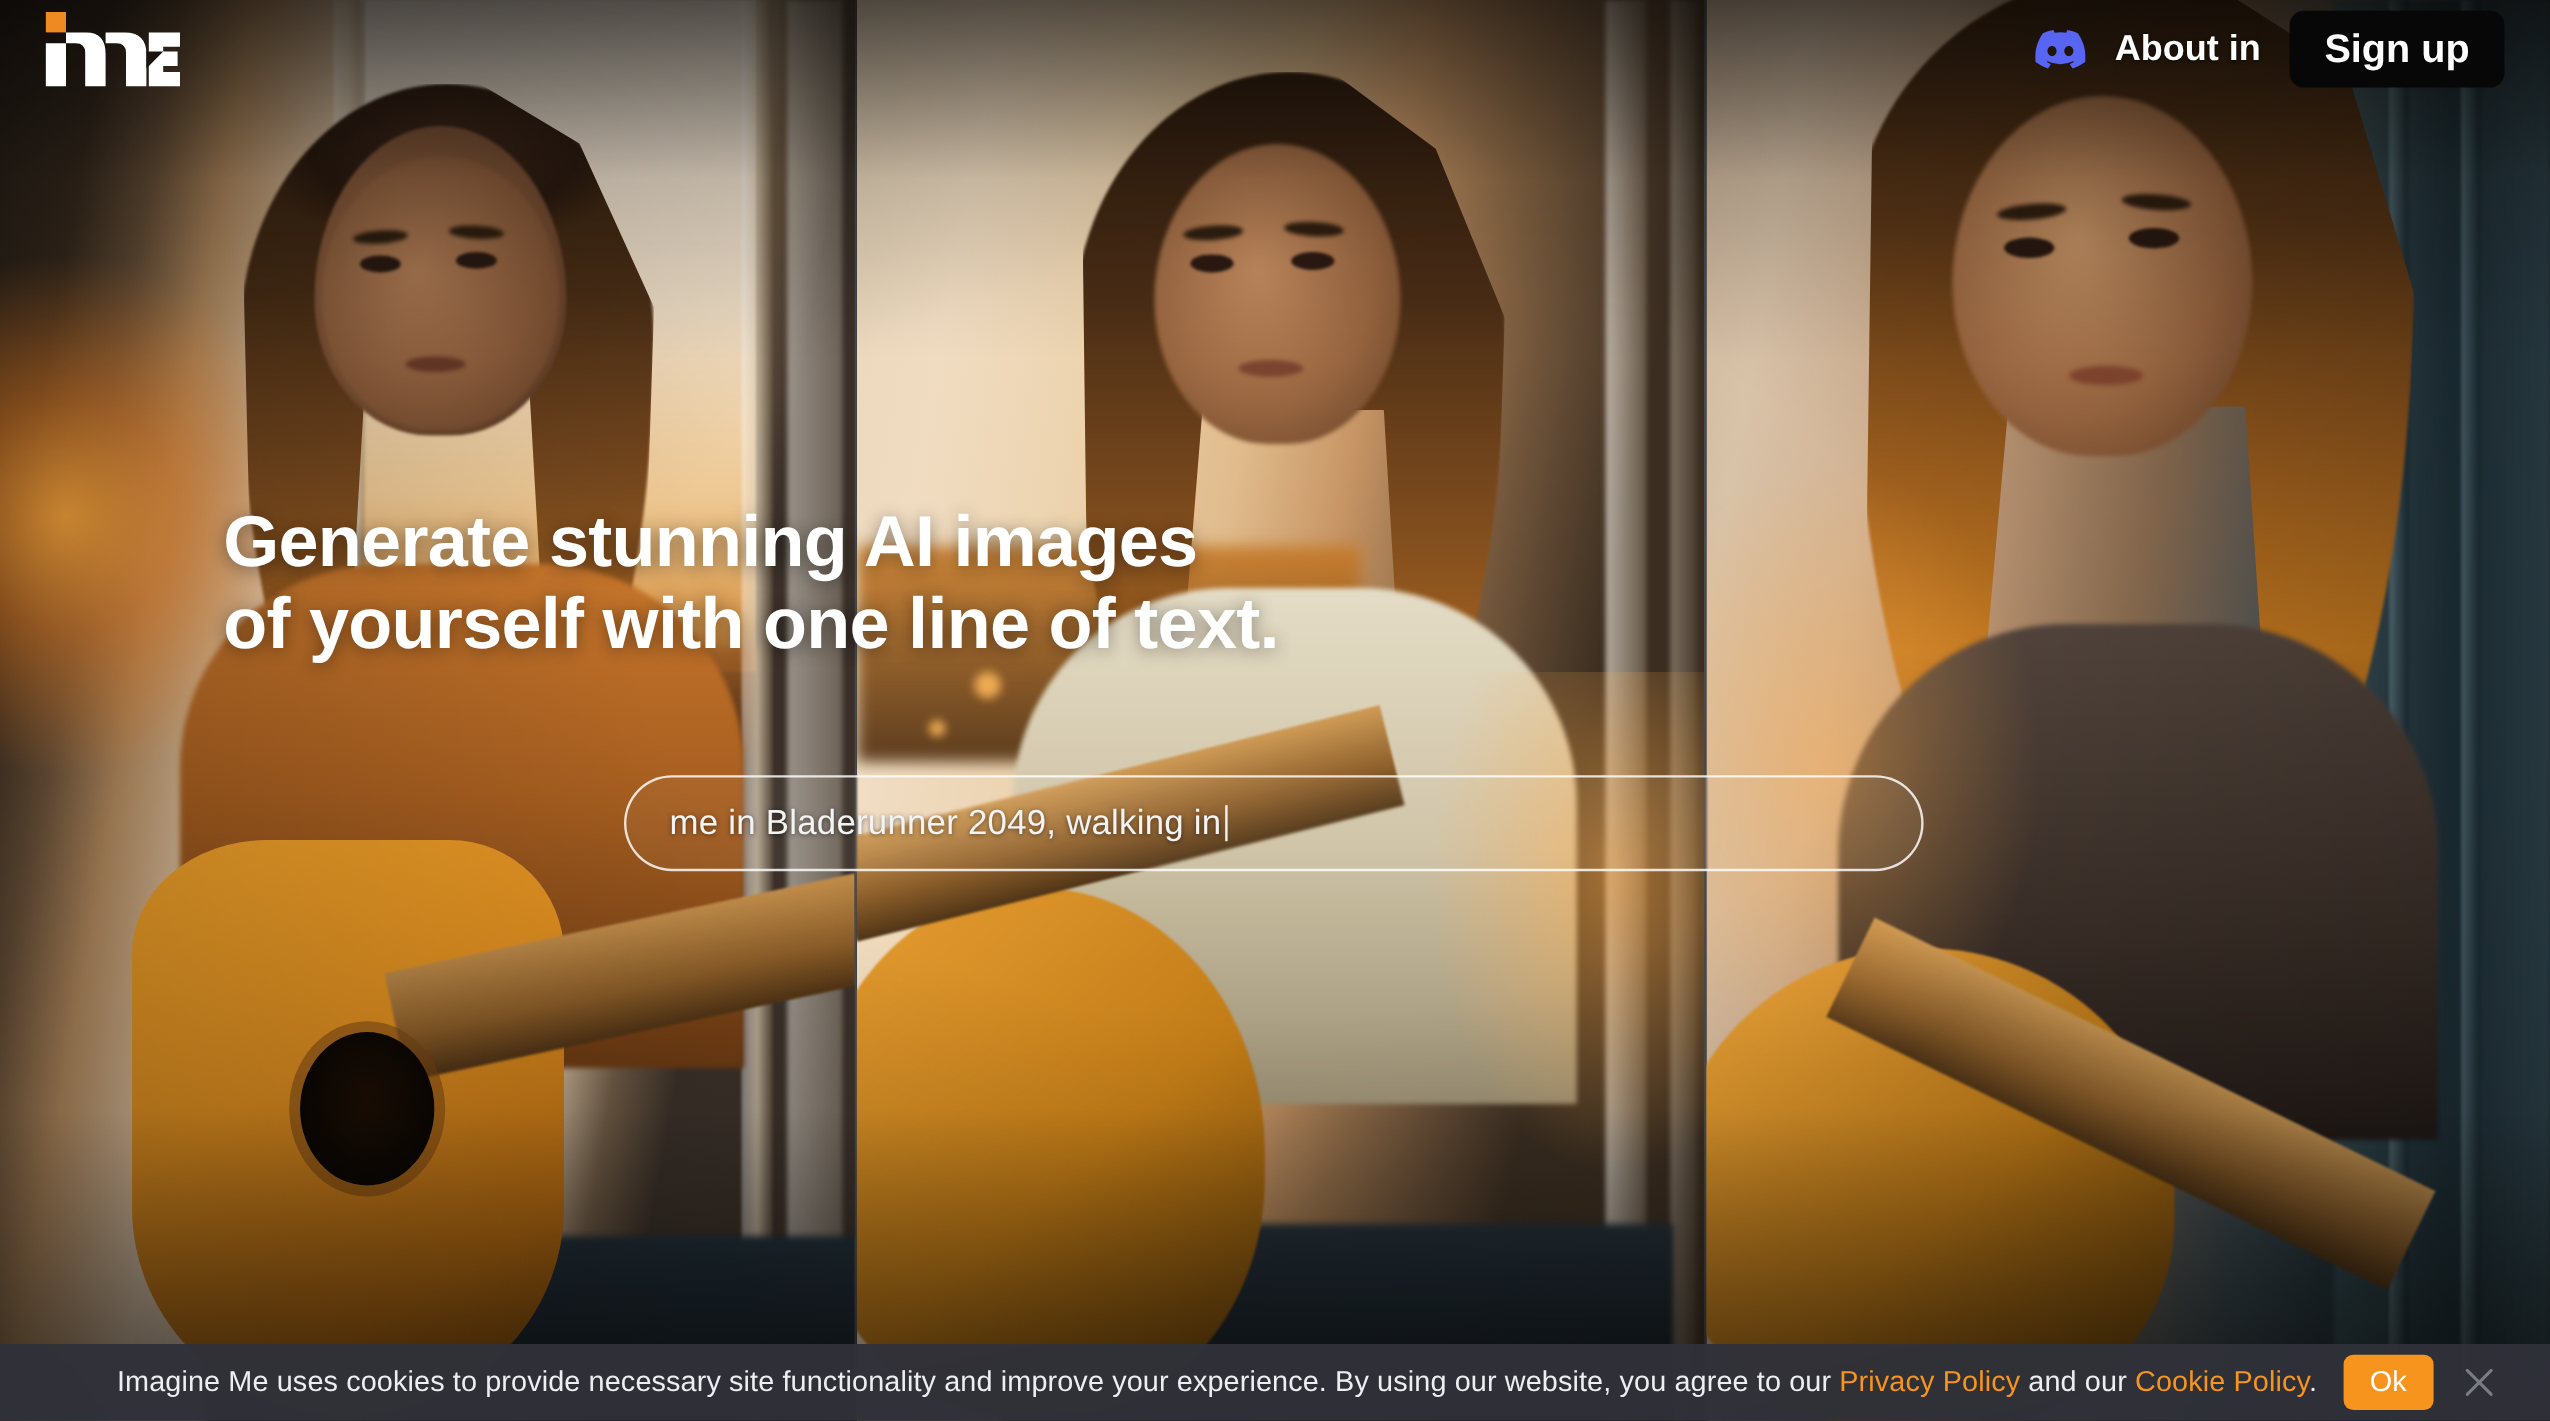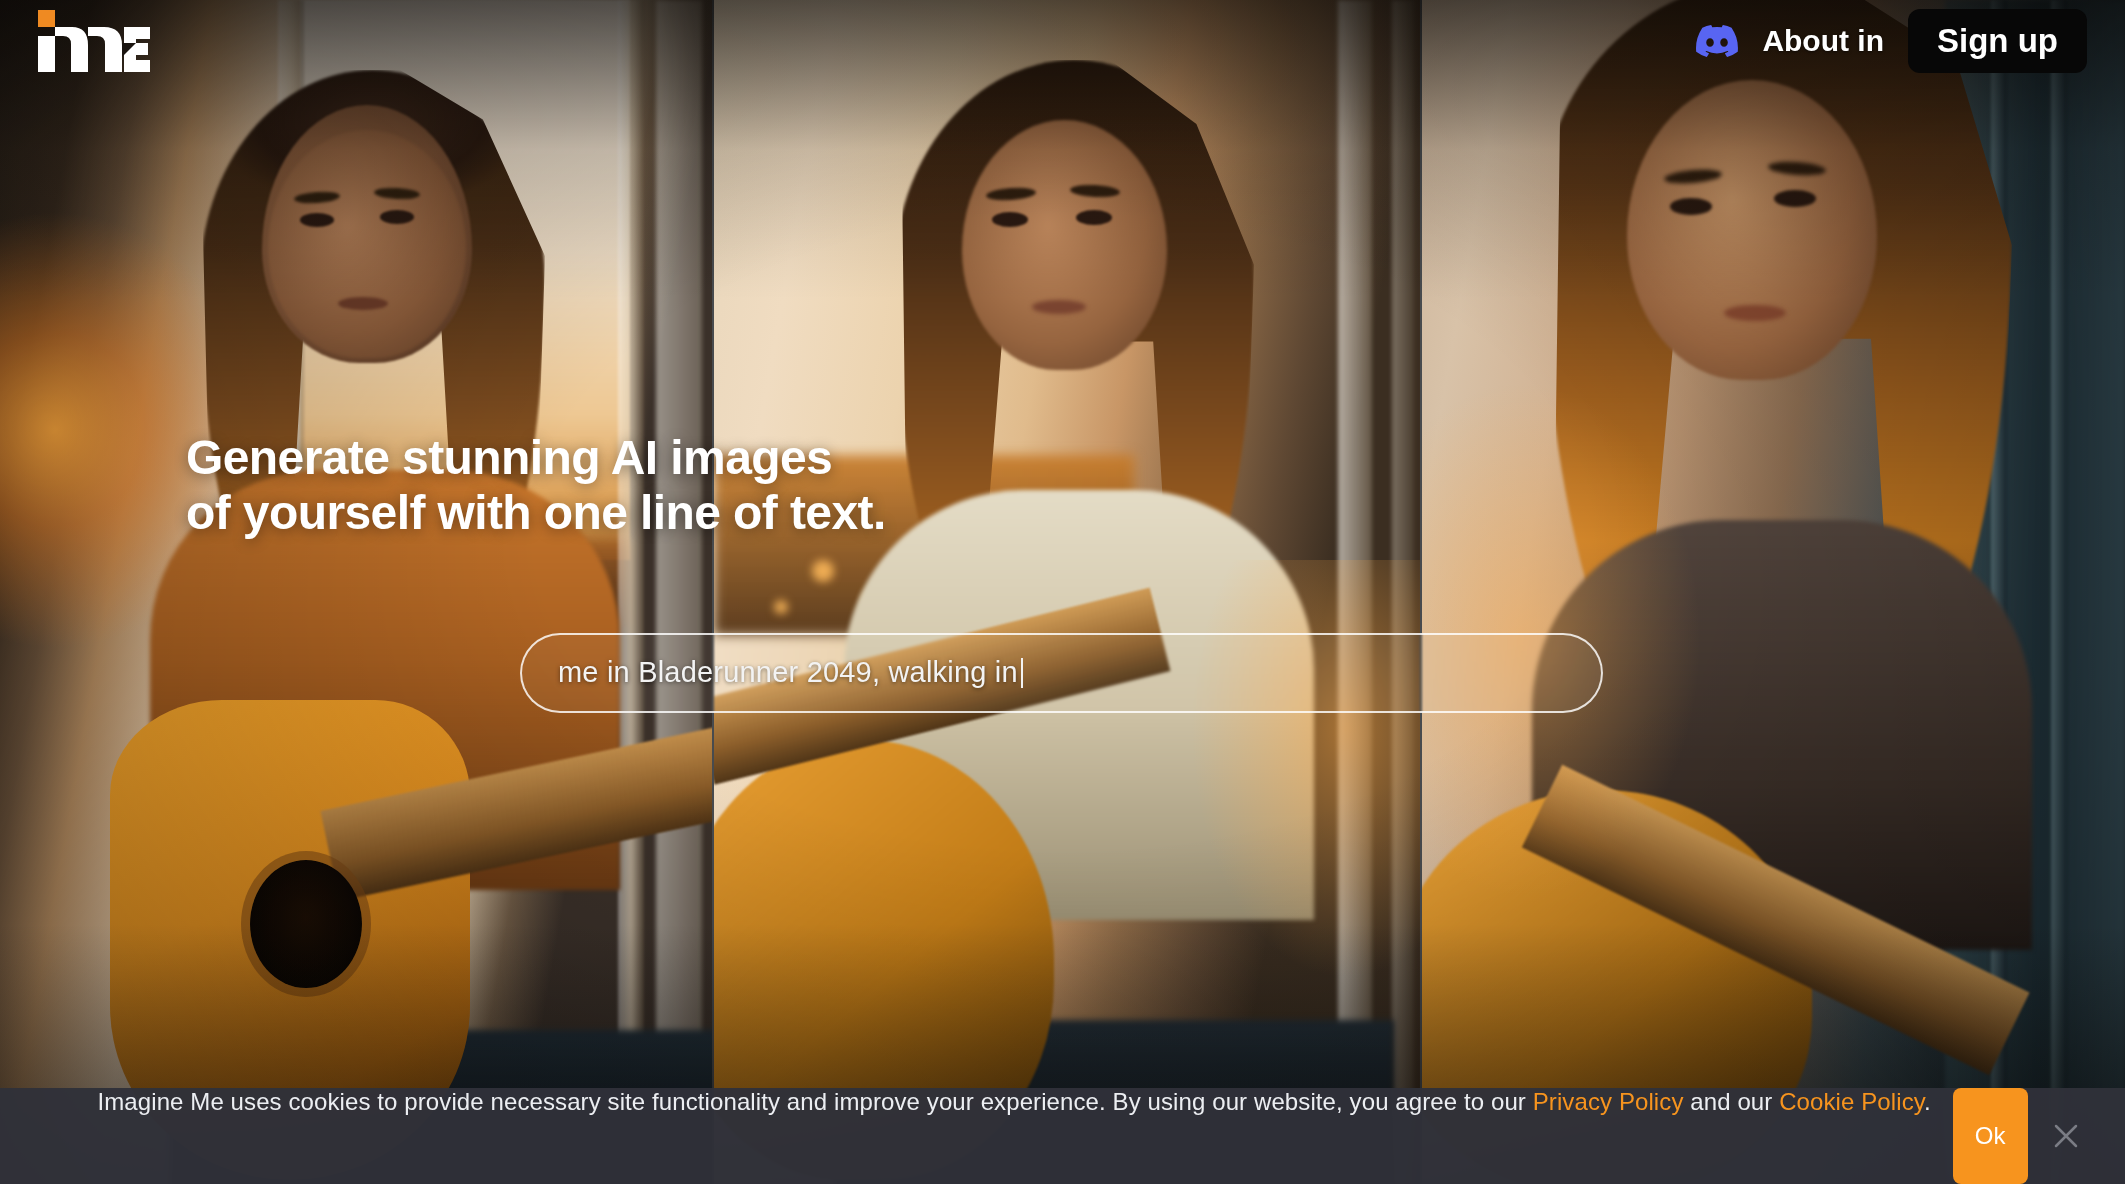--- a/index.html
+++ b/index.html
@@ -309,21 +309,21 @@
     font-family:"Liberation Sans", sans-serif; white-space:nowrap;
   }
 
   
   .heroContent {
     position:absolute; left:0; right:0; top:0; bottom:0; z-index:20;
     display:flex; flex-direction:column; justify-content:center;
     padding-left:186px; padding-bottom:40px;
   }
   .headline {
-    color:#fff; font-weight:bold; font-size:48px; line-height:1.14;
+    color:#fff; font-weight:bold; font-size:60px; line-height:1.14;
     letter-spacing:-.6px; margin-bottom:92px;
     text-shadow:0 2px 14px rgba(0,0,0,.42);
     max-width:1250px;
   }
   .headline .l2 { display:block; }
   .promptWrap {
     width:1083px; height:80px; border-radius:40px;
     border:2px solid rgba(255,255,255,.82);
     background:rgba(255,255,255,.045);
     display:flex; align-items:center; padding:0 36px;
@@ -335,23 +335,23 @@
     text-shadow:0 1px 4px rgba(0,0,0,.5);
   }
   .caret {
     display:inline-block; width:2px; height:30px; background:#f3f3f3;
     margin-left:3px; vertical-align:-5px; animation:blink 1.05s step-end infinite;
   }
   @keyframes blink { 50% { opacity:0; } }
 
   
   .cookie {
-    position:absolute; left:0; right:0; bottom:0; height:96px; z-index:40;
+    position:absolute; left:0; right:0; bottom:0; height:64px; z-index:40;
     background:rgba(48,49,57,.965);
-    display:flex; justify-content:center; gap:0;
+    display:flex; align-items:center; justify-content:center; gap:0;
     color:#eceef2;
   }
   .cookieText { font-size:24px; letter-spacing:.1px; }
   .cookieText a { color:#f7941e; text-decoration:none; cursor:pointer; }
   .okbtn {
     margin-left:22px; background:#f7941e; color:#fff; border:0;
     font-size:24px; font-weight:normal; padding:9px 22px; border-radius:8px;
     cursor:pointer; font-family:"Liberation Sans", sans-serif;
   }
   .closeX {

